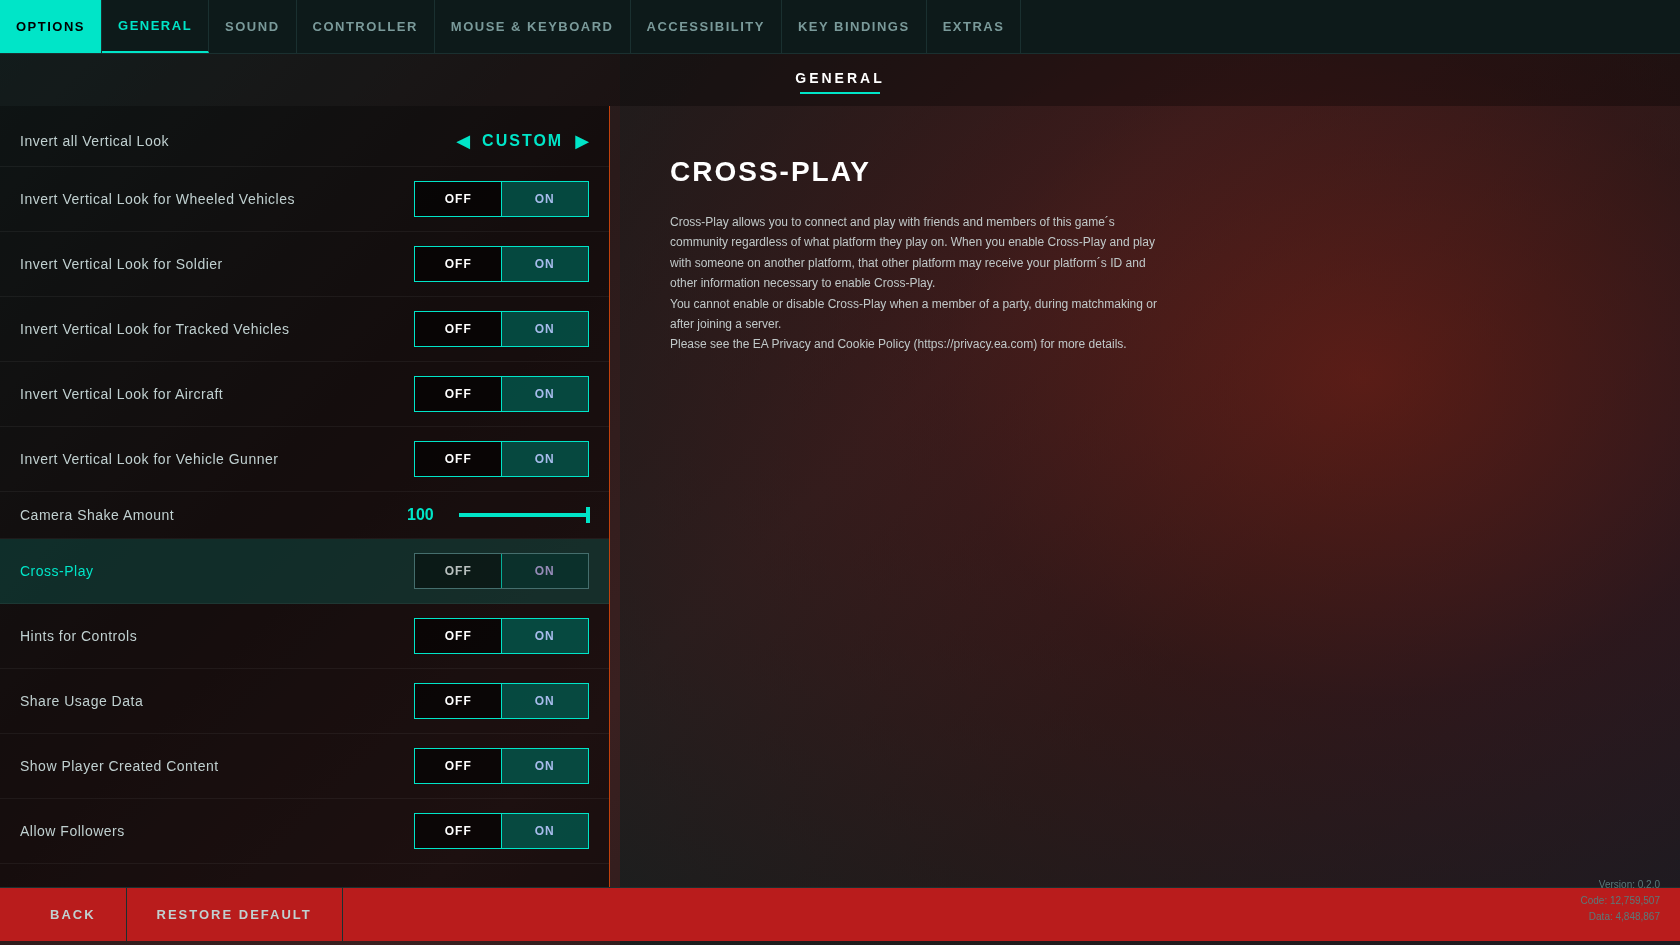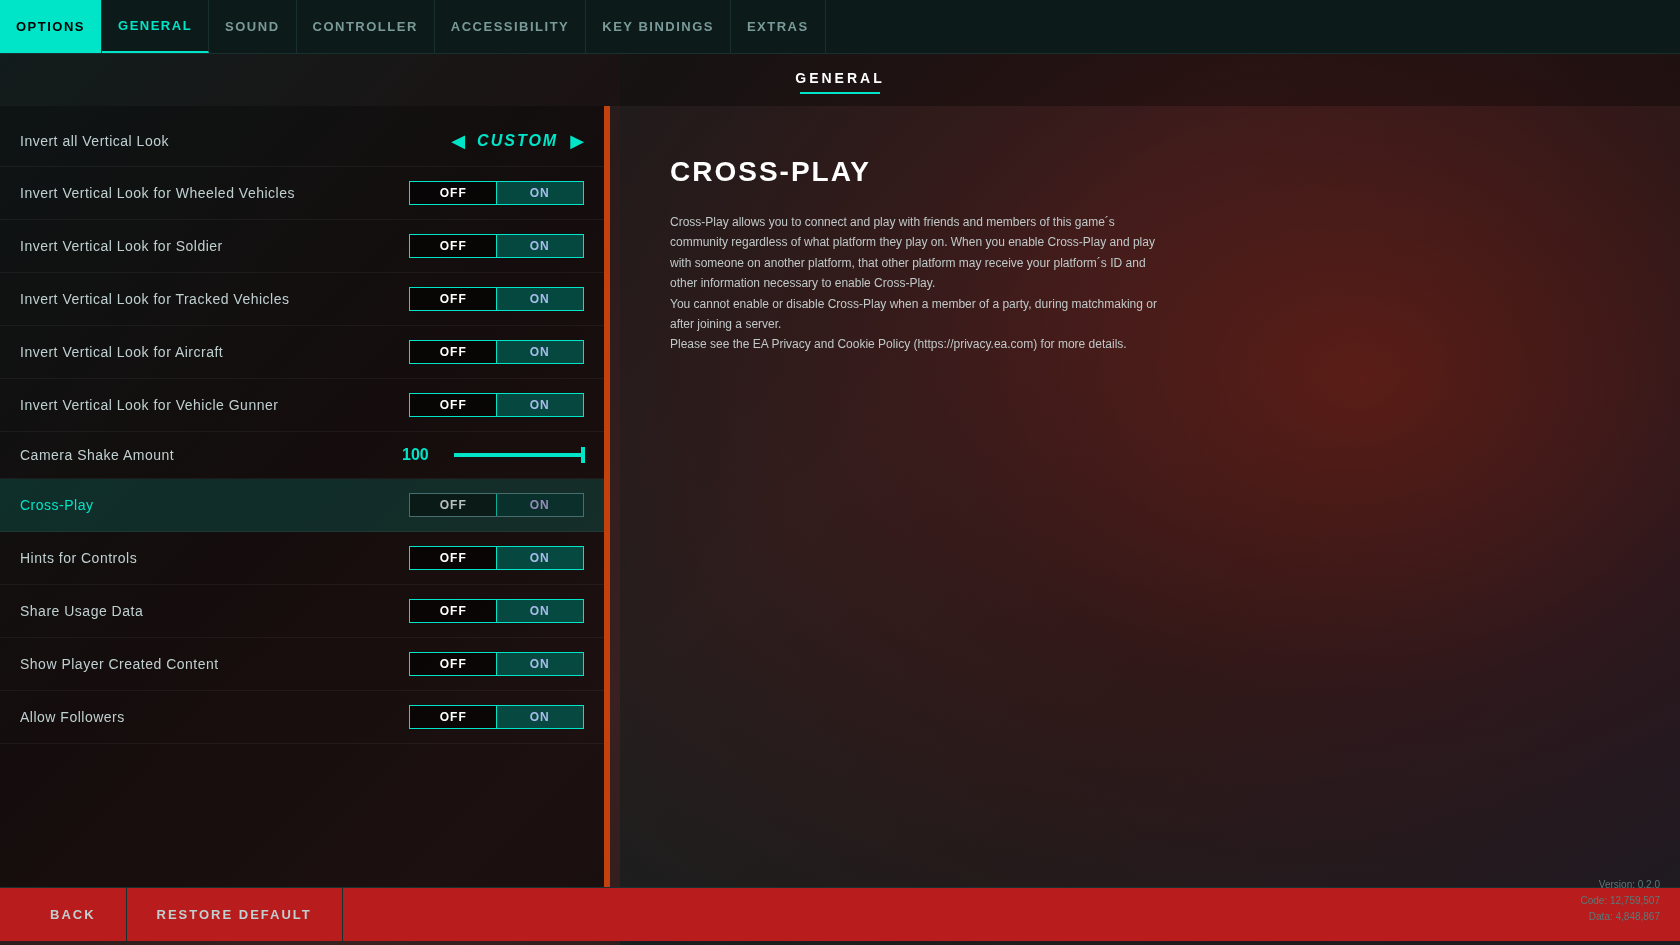--- a/index.html
+++ b/index.html
@@ -92,21 +92,21 @@
       z-index: 10;
       display: flex;
       height: calc(945px - 54px - 56px - 54px);
     }
 
     
     .left-panel {
       width: 610px;
       overflow-y: auto;
       padding: 10px 0;
-      border-right: 6px solid #c2410c;
+      border-right: 1px solid #c2410c;
       background: rgba(0,0,0,0.5);
     }
 
     .left-panel::-webkit-scrollbar {
       width: 6px;
     }
     .left-panel::-webkit-scrollbar-track {
       background: #1a2a2a;
     }
     .left-panel::-webkit-scrollbar-thumb {
@@ -137,21 +137,21 @@
 
     .setting-row.selected .setting-label {
       color: #00e5c8;
     }
 
     
     .toggle-switch {
       display: flex;
       align-items: center;
       width: 175px;
-      height: 24px;
+      height: 36px;
       border: 1.5px solid #00e5c8;
       background: rgba(0,0,0,0.6);
       position: relative;
       flex-shrink: 0;
     }
 
     .toggle-off {
       flex: 1;
       display: flex;
       align-items: center;
@@ -203,21 +203,20 @@
       justify-content: center;
     }
 
     .custom-value {
       font-size: 16px;
       font-weight: 700;
       color: #00e5c8;
       letter-spacing: 2px;
       min-width: 80px;
       text-align: center;
-      font-style: italic;
     }
 
     
     .slider-control {
       display: flex;
       align-items: center;
       gap: 12px;
     }
 
     .slider-value {
@@ -329,20 +328,21 @@
 <body>
 
 <div class="bg-overlay"></div>
 <div class="bg-right"></div>
 
 <nav class="top-nav">
   <div class="nav-tab active">OPTIONS</div>
   <div class="nav-tab" style="color:#00e5c8; border-bottom: 2px solid #00e5c8;">GENERAL</div>
   <div class="nav-tab">SOUND</div>
   <div class="nav-tab">CONTROLLER</div>
+  <div class="nav-tab">MOUSE &amp; KEYBOARD</div>
   <div class="nav-tab">ACCESSIBILITY</div>
   <div class="nav-tab">KEY BINDINGS</div>
   <div class="nav-tab">EXTRAS</div>
 </nav>
 
 <div class="section-title-bar">
   <div class="section-title">GENERAL</div>
   <div class="section-title-underline"></div>
 </div>
 

